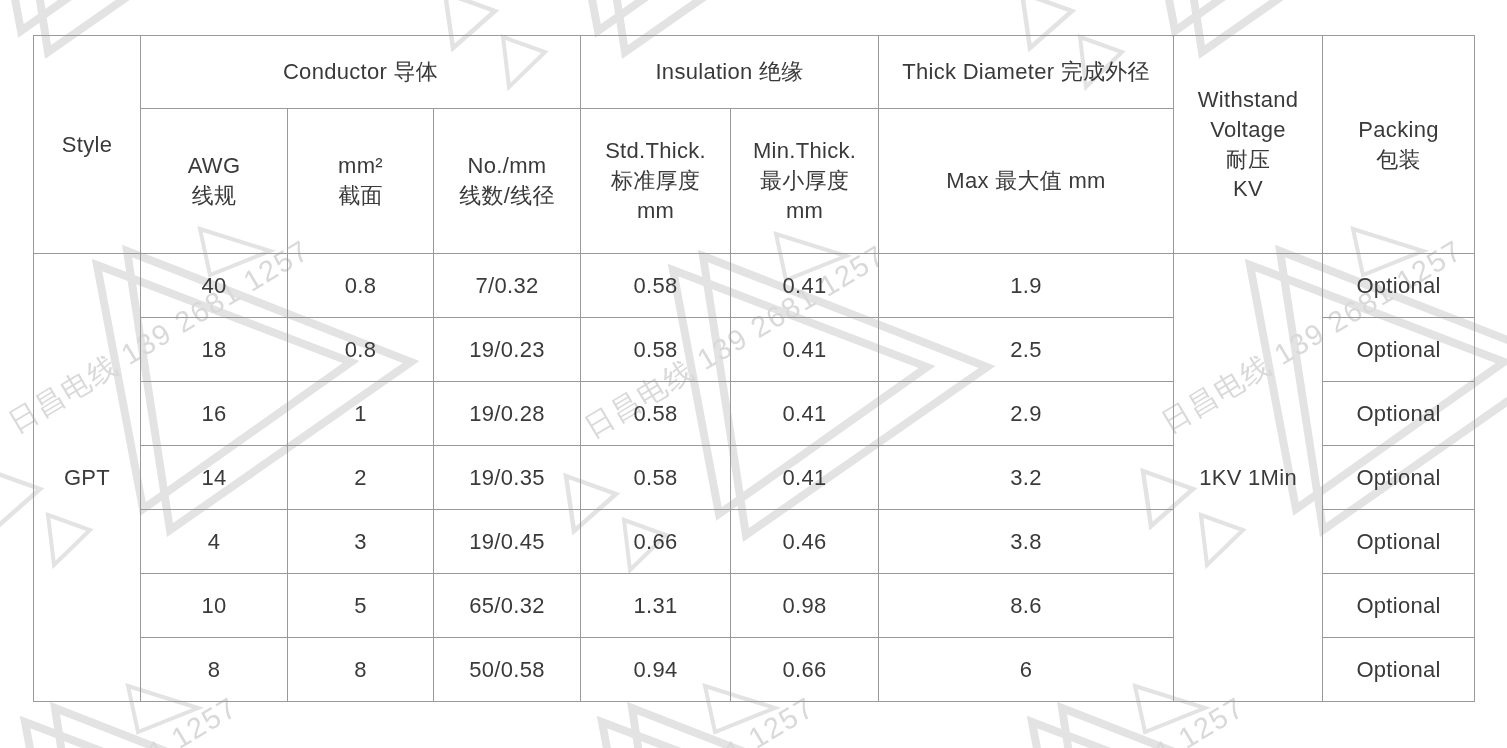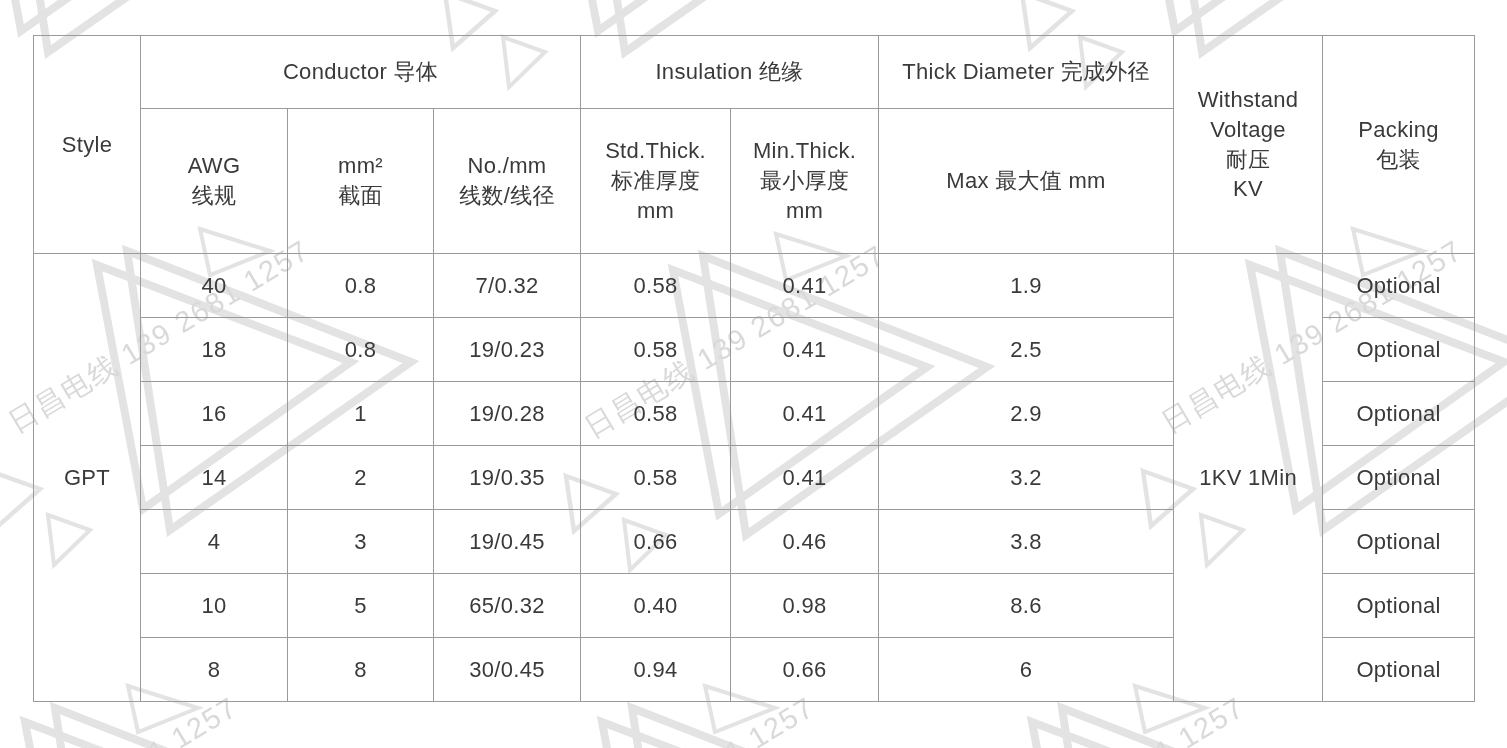--- a/index.html
+++ b/index.html
@@ -208,29 +208,29 @@
       <td>19/0.45</td>
       <td>0.66</td>
       <td>0.46</td>
       <td>3.8</td>
       <td>Optional</td>
     </tr>
     <tr class="dr">
       <td>10</td>
       <td>5</td>
       <td>65/0.32</td>
-      <td>0.40</td>
+      <td>1.31</td>
       <td>0.98</td>
       <td>8.6</td>
       <td>Optional</td>
     </tr>
     <tr class="dr">
       <td>8</td>
       <td>8</td>
-      <td>30/0.45</td>
+      <td>50/0.58</td>
       <td>0.94</td>
       <td>0.66</td>
       <td>6</td>
       <td>Optional</td>
     </tr>
   </tbody>
     </table>
 
 </div>
 

